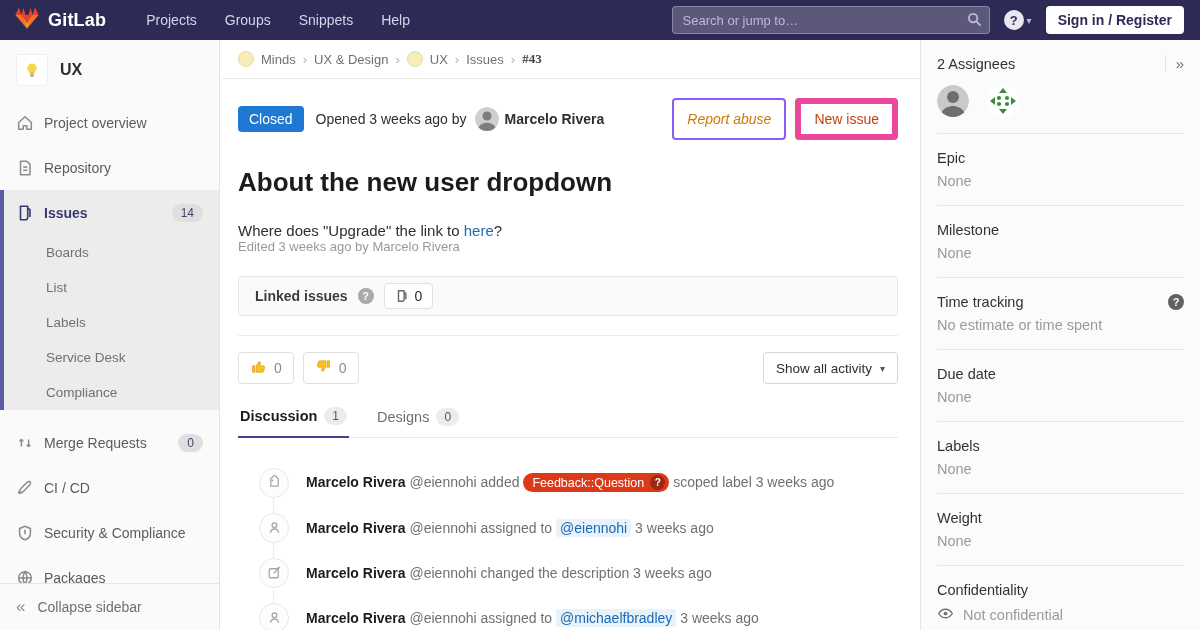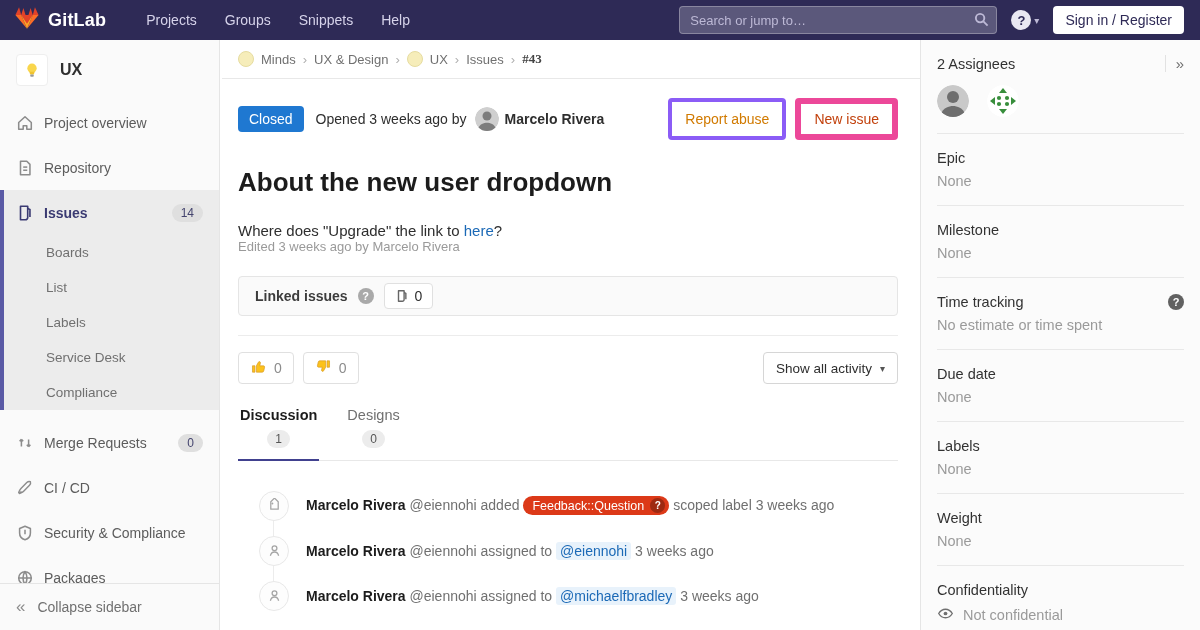--- a/index.html
+++ b/index.html
@@ -17,21 +17,21 @@
   .nav-search-wrap { position:relative; width:318px; }
   .nav-search { width:318px; height:28px; background:rgba(255,255,255,.22);
     border:1px solid rgba(255,255,255,.28); border-radius:4px; color:#fef9c3;
     font-size:13px; padding:0 30px 0 10px; outline:none; }
   .nav-search::placeholder { color:#bdb9d6; }
   .nav-search-icon { position:absolute; right:8px; top:6px; color:#bdb9d6; }
   .nav-help { display:flex; align-items:center; gap:3px; cursor:pointer; }
   .help-circle { width:20px; height:20px; border-radius:50%; background:#e9e8f2;
     color:#2e2a56; font-size:13px; font-weight:bold; display:flex; align-items:center; justify-content:center; }
   .chev { color:#bdb9d6; font-size:10px; }
-  .signin-btn { background:#fff; color:#2e2a56; font-size:14px; font-weight:normal;
+  .signin-btn { background:#fff; color:#2e2a56; font-size:14px; font-weight:bold;
     padding:6px 12px; border-radius:4px; border:none; cursor:pointer; }
 
   
   .sidebar { position:absolute; top:40px; left:0; width:220px; height:590px;
     background:#fafafa; border-right:1px solid #e5e5e5; }
   .project-context { display:flex; align-items:center; gap:12px; padding:14px 16px; height:60px; }
   .project-avatar { width:32px; height:32px; border-radius:4px; background:#fff;
     border:1px solid #eee; display:flex; align-items:center; justify-content:center; }
   .project-name { font-size:16px; font-weight:bold; color:#2e2e2e; }
   .nav-item { display:flex; align-items:center; gap:10px; height:45px; padding:0 16px;
@@ -60,21 +60,21 @@
   .crumb-last { color:#444; font-weight:bold;font-family:Liberation Serif, serif; }
   .content { padding:0 24px 0 16px; }
 
   .status-row { margin-top:19px; display:flex; align-items:center; }
   .status-badge { background:#1f78d1; color:#fff; font-size:14px; padding:5px 11px; border-radius:4px; }
   .opened-text { margin-left:12px; font-size:14px; color:#2e2e2e; }
   .author-avatar { width:24px; height:24px; border-radius:50%; margin:0 6px 0 8px; vertical-align:middle; }
   .author-name { font-weight:bold; color:#2e2e2e; font-size:14px; }
   .hdr-actions { margin-left:auto; display:flex; gap:9px; }
   .btn { font-size:14px; padding:7px 13px; border-radius:4px; background:#fff; cursor:pointer; }
-  .btn-warn { border:4px solid #8b5cf6; color:#d17a00; }
+  .btn-warn { border:2px solid #8b5cf6; color:#d17a00;font-style:italic; }
   .btn-green { border:6px solid #ec4899; color:#c2410c; }
 
   .issue-title { margin-top:27px; font-size:26px; font-weight:bold; color:#1c1c1c; }
   .issue-body { margin-top:24px; font-size:15px; color:#2e2e2e; }
   a.body-link { color:#1b69b6; text-decoration:none; cursor:pointer; }
   .edited-line { font-size:13px; color:#9a9a9a; }
 
   .linked-box { margin-top:22px; height:40px; border:1px solid #e5e5e5; border-radius:4px;
     background:#fafafa; display:flex; align-items:center; gap:10px; padding:0 16px; }
   .linked-title { font-size:14px; font-weight:bold; color:#3c3c3c; }
@@ -87,21 +87,21 @@
   .divider-full { border:none; border-top:1px solid #ececec; margin-top:19px; }
   .award-row { margin-top:16px; display:flex; align-items:center; }
   .award-btn { display:flex; align-items:center; gap:7px; height:32px; padding:0 11px;
     border:1px solid #e0e0e0; border-radius:4px; background:#fff; color:#8c8c8c; font-size:14px; cursor:pointer; }
   .award-btn + .award-btn { margin-left:9px; }
   .activity-filter { margin-left:auto; display:flex; align-items:center; gap:8px; height:32px;
     padding:0 12px; border:1px solid #d6d6d6; border-radius:4px; background:#fff; font-size:13.5px; color:#2e2e2e; cursor:pointer; }
   .activity-filter .chev2 { font-size:10px; color:#555; }
 
   .tabs { margin-top:17px; display:flex; gap:26px; border-bottom:1px solid #e8e8e8; }
-  .tab { display:flex; align-items:center; gap:7px; padding:6px 2px 11px; font-size:14.5px; color:#707070; cursor:pointer;flex-direction:column; }
+  .tab { display:flex; align-items:center; gap:7px; padding:6px 2px 11px; font-size:14.5px; color:#707070; cursor:pointer; }
   .tab.active { color:#1c1c1c; font-weight:bold; border-bottom:2px solid #41418f; margin-bottom:-1px; }
   .tab-badge { background:#ececec; color:#555; font-size:12px; border-radius:9px; padding:2px 8px; font-weight:normal; }
 
   .timeline { position:relative; margin-top:22px; padding-left:21px; }
   .timeline::before { content:""; position:absolute; left:35px; top:10px; bottom:24px; width:1px; background:#ececec; }
   .note-row { position:relative; display:flex; align-items:center; gap:17px; height:45px; }
   .note-icon { position:relative; z-index:2; width:30px; height:30px; border-radius:50%;
     background:#fdfdfd; border:1px solid #e8e8e8; color:#a5a5a5; display:flex; align-items:center; justify-content:center; flex:0 0 30px; }
   .note-text { font-size:14px; color:#707070; }
   .note-author { font-weight:bold; color:#1c1c1c; }
@@ -382,20 +382,34 @@
         </span>
         <span class="note-text">
           <span class="note-author">Marcelo Rivera</span>
           <span>@eiennohi</span>
           <span>assigned to</span>
           <span class="mention">@eiennohi</span>
           <span>3 weeks ago</span>
         </span>
       </div>
 
+      <div class="note-row">
+        <span class="note-icon">
+          <svg width="15" height="15" viewBox="0 0 20 20" fill="none" stroke="currentColor" stroke-width="1.7">
+            <rect x="3" y="5" width="12" height="12" rx="1.5"></rect>
+              <path d="M9 11l8-8M14.5 2.5l2 2" stroke-linejoin="round"></path>
+          </svg>
+        </span>
+        <span class="note-text">
+          <span class="note-author">Marcelo Rivera</span>
+          <span>@eiennohi</span>
+          <span>changed the description</span>
+          <span>3 weeks ago</span>
+        </span>
+      </div>
 
       <div class="note-row">
         <span class="note-icon">
           <svg width="15" height="15" viewBox="0 0 20 20" fill="none" stroke="currentColor" stroke-width="1.7">
             <circle cx="10" cy="7" r="3.2"></circle>
               <path d="M4.5 17c.8-3.5 3-5 5.5-5s4.7 1.5 5.5 5"></path>
           </svg>
         </span>
         <span class="note-text">
           <span class="note-author">Marcelo Rivera</span>

